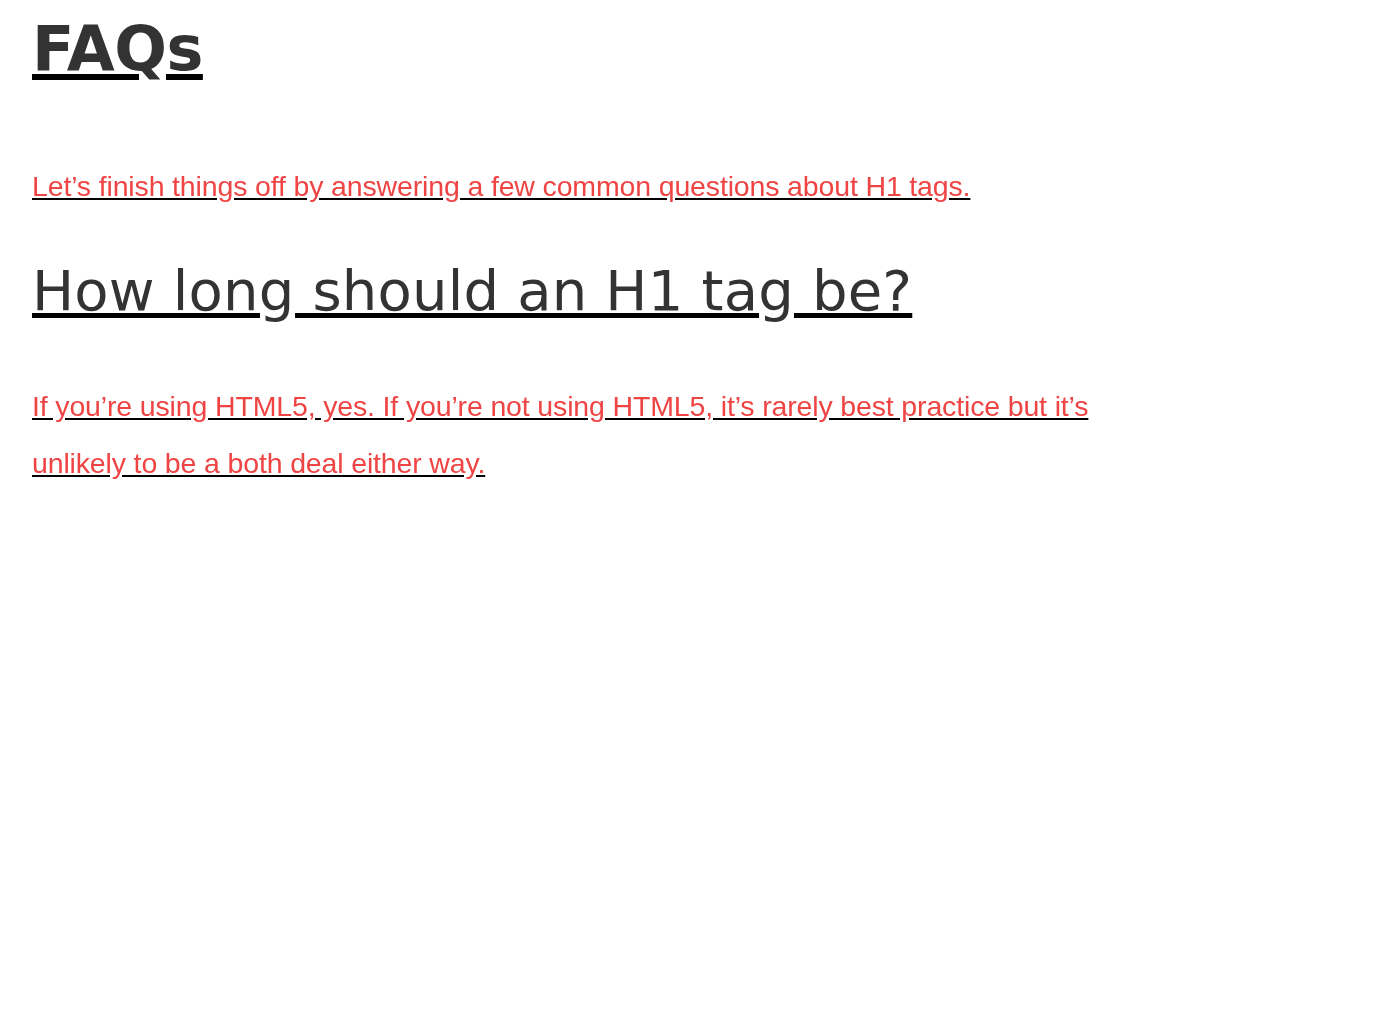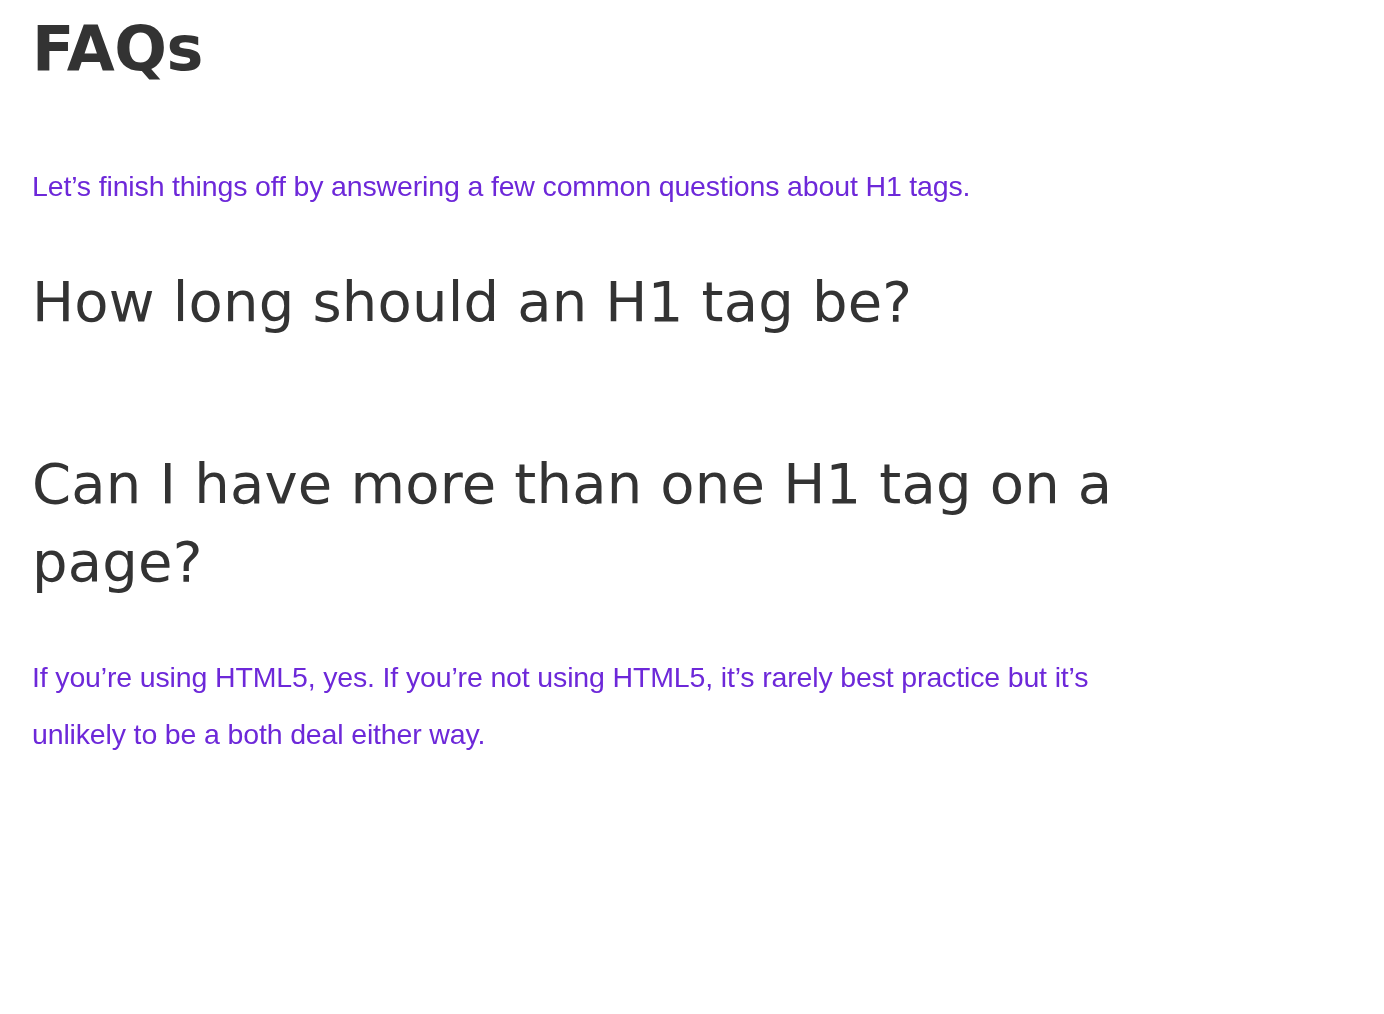--- a/index.html
+++ b/index.html
@@ -12,20 +12,21 @@
     height: 1014px;
     overflow: hidden;
     font-family: "Liberation Sans", sans-serif;
     -webkit-font-smoothing: antialiased;
   }
 
   .article {
     box-sizing: border-box;
     width: 1194px;
     padding: 0 16px 0 32px;
+    text-decoration: underline;
   }
 
   
   .faq-title {
     margin: 0;
     padding: 0;
     font-family: "DejaVu Sans", sans-serif;
     font-weight: 700;
     font-size: 62px;
     line-height: 1.0;
@@ -35,21 +36,21 @@
     top: 18px;
   }
 
   
   .body-text {
     margin: 0;
     padding: 0;
     font-family: "Liberation Sans", sans-serif;
     font-size: 28.5px;
     line-height: 57px;
-    color: #6d28d9;
+    color: #ef4444;
     letter-spacing: -0.15px;
     max-width: 1320px;
   }
 
   .intro-para {
     margin-top: 96px;
   }
 
   
   .question-heading {
@@ -57,35 +58,34 @@
     padding: 0;
     font-family: "DejaVu Sans", sans-serif;
     font-weight: 500;
     font-size: 56px;
     line-height: 78px;
     color: #333333;
     letter-spacing: 0.2px;
     max-width: 1300px;
   }
 
-  .q1-heading { margin-top: 48px; }
+  .q1-heading { margin-top: 37px; }
   .q1-answer  { margin-top: 48px; }
 
   .q2-heading { margin-top: 104px; }
   .q2-answer  { margin-top: 48px; }
 </style>
 </head>
 <body style="background: rgb(255, 255, 255);">
 
 <div class="article">
 
   <h1 class="faq-title">FAQs</h1>
 
   <p class="body-text intro-para">Let’s finish things off by answering a few common questions about H1 tags.</p>
 
   <h2 class="question-heading q1-heading">How long should an H1 tag be?</h2>
 
 
-  <h2 class="question-heading q2-heading">Can I have more than one H1 tag on a page?</h2>
 
   <p class="body-text q2-answer">If you’re using HTML5, yes. If you’re not using HTML5, it’s rarely best practice but it’s unlikely to be a both deal either way.</p>
 
 </div>
 
 </body></html>

